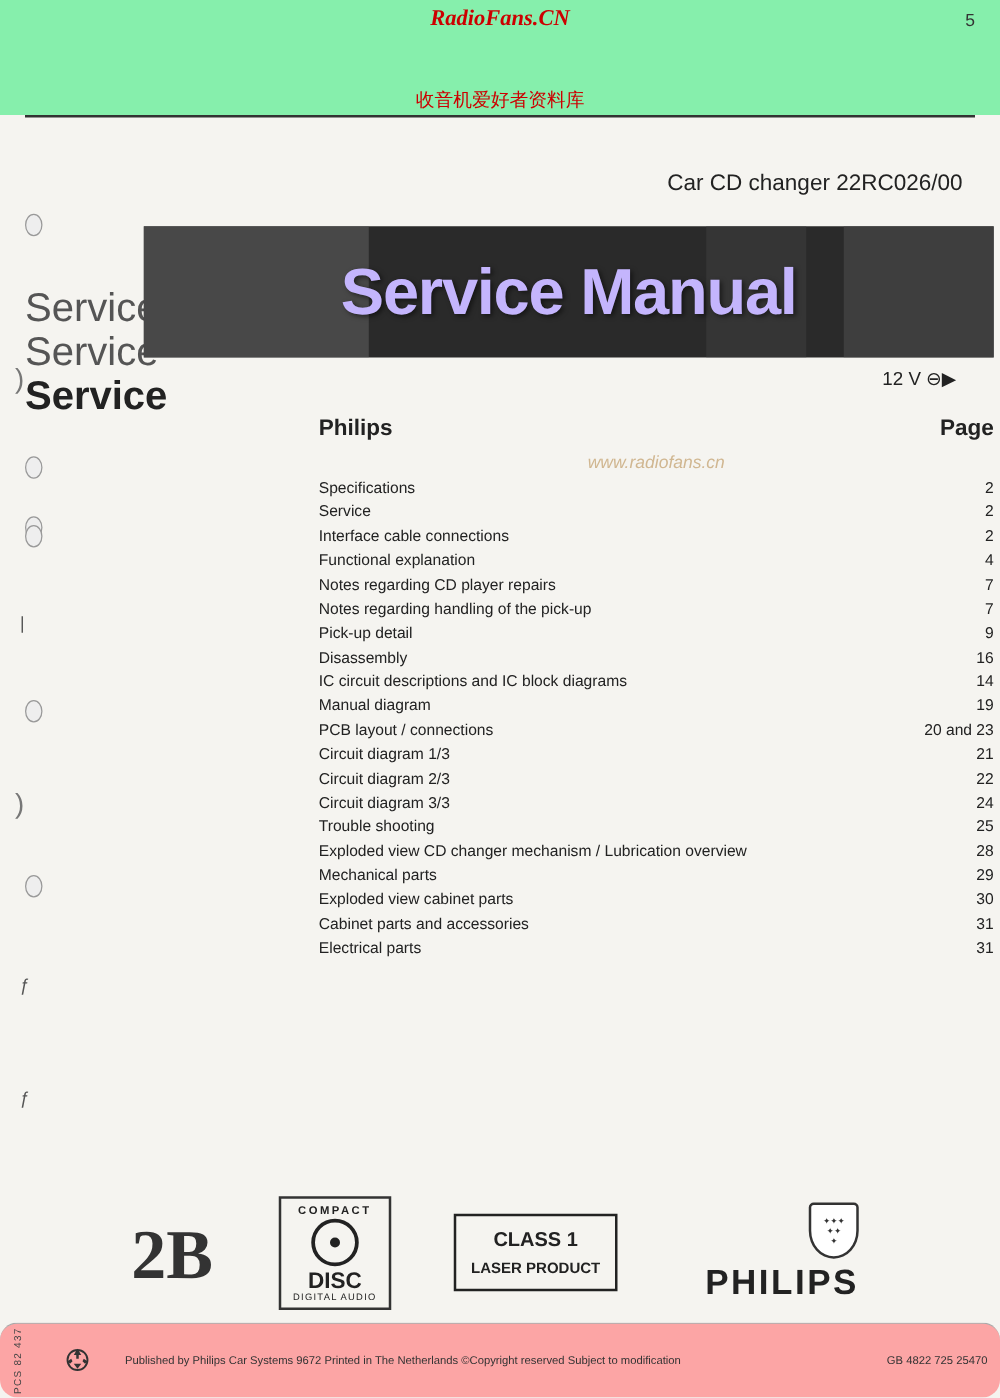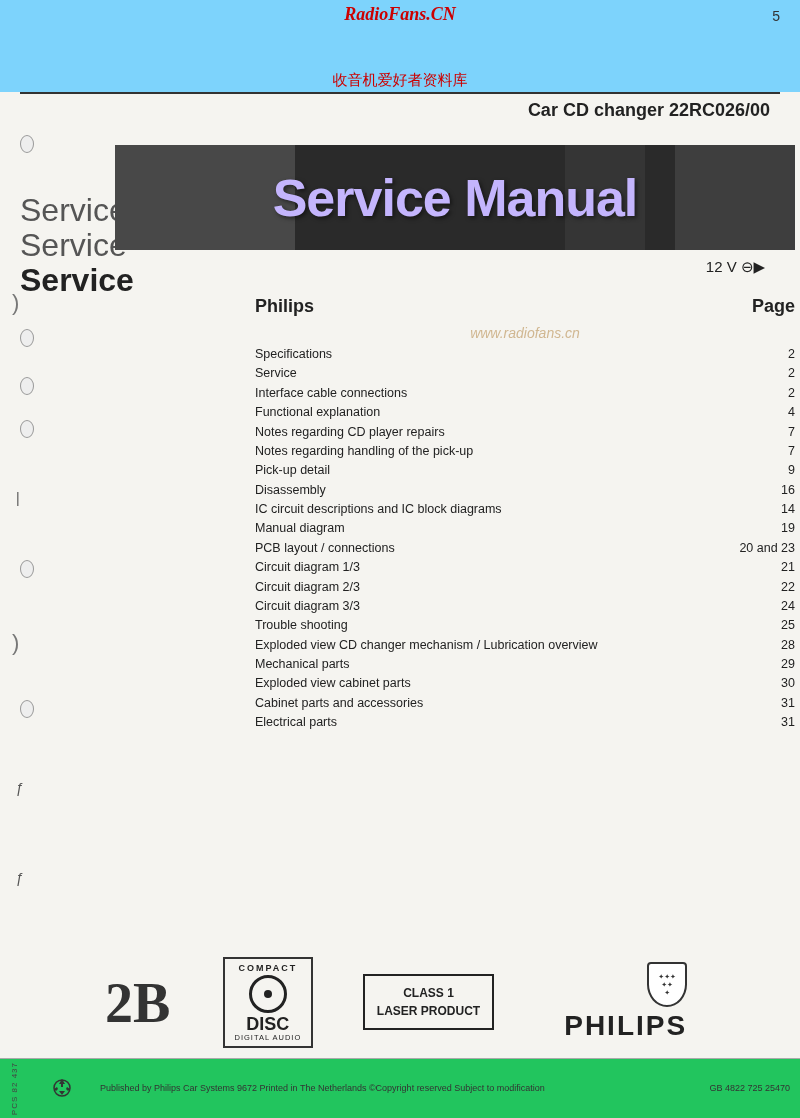--- a/index.html
+++ b/index.html
@@ -9,21 +9,21 @@
       background: #f5f4f0;
       font-family: Arial, Helvetica, sans-serif;
       position: relative;
       overflow: hidden;
     }
 
     
     .top-bar {
       text-align: center;
       padding: 4px 0 2px;
-      background: #7dd3fc;
+      background: #86efac;
     }
     .radiofans-title {
       font-size: 18px;
       font-weight: bold;
       font-style: italic;
       color: #cc0000;
       font-family: Georgia, serif;
     }
     .chinese-subtitle {
       font-size: 15px;
@@ -48,22 +48,23 @@
     }
 
     
     .product-title-row {
       display: flex;
       justify-content: flex-end;
       padding: 6px 30px 4px;
     }
     .product-title {
       font-size: 18px;
-      font-weight: bold;
-      color: #222;
+      font-weight: normal;
+      color: #222;
+      margin-top: 36px;
     }
 
     .service-line-1 {
       font-size: 32px;
       font-weight: 300;
       color: #555;
       line-height: 1.1;
       font-family: Arial, Helvetica, sans-serif;
     }
     .service-line-2 {
@@ -194,28 +195,29 @@
     .footer-main {
       display: flex;
       align-items: center;
       justify-content: center;
       padding: 10px 20px;
       gap: 30px;
     }
 
     
     .footer-info-bar {
-      background: #22c55e;
+      background: #fca5a5;
       border-top: 1px solid #aaa;
       display: flex;
       align-items: center;
       padding: 3px 10px;
       font-size: 9px;
       color: #333;
       gap: 27px;
+      border-radius: 14px;
     }
 
     .pcs-label {
       writing-mode: vertical-rl;
       transform: rotate(180deg);
       font-size: 8px;
       color: #444;
       letter-spacing: 1px;
       margin-right: 5px;
     }
@@ -421,21 +423,21 @@
     <div style="border:2px solid #333; padding:4px 8px; display:inline-flex; flex-direction:column; align-items:center; width:90px; margin-right:20px;">
       <div style="font-size:9px; font-weight:bold; letter-spacing:2px; color:#222;">COMPACT</div>
       <div style="width:38px;height:38px;border:3px solid #222;border-radius:50%;display:flex;align-items:center;justify-content:center;margin:2px 0;">
         <div style="width:8px;height:8px;background:#222;border-radius:50%;"></div>
       </div>
       <div style="font-size:18px; font-weight:bold; color:#222; line-height:1;">DISC</div>
       <div style="font-size:7.5px; letter-spacing:1px; color:#222; text-align:center;">DIGITAL AUDIO</div>
     </div>
 
     <div style="border:2px solid #222; padding:8px 12px; text-align:center; margin-right:40px;">
-      <div style="font-size:12px; font-weight:bold; color:#222; line-height:1.5;">CLASS 1</div>
+      <div style="font-size:16px; font-weight:bold; color:#222; line-height:1.5;">CLASS 1</div>
       <div style="font-size:12px; font-weight:bold; color:#222; line-height:1.5;">LASER PRODUCT</div>
     </div>
 
     <div class="philips-logo-area">
       <div style="width:40px;height:45px;border:2px solid #333;border-radius:4px 4px 50% 50%;display:flex;align-items:center;justify-content:center;background:white;margin-bottom:3px;flex-direction:column;">
         <div style="font-size:7px; color:#333;">✦✦✦</div>
         <div style="font-size:7px; color:#333;">✦✦</div>
         <div style="font-size:7px; color:#333;">✦</div>
       </div>
       <div style="font-size:28px; font-weight:bold; color:#222; letter-spacing:2px; font-family: Arial, sans-serif;">PHILIPS</div>

